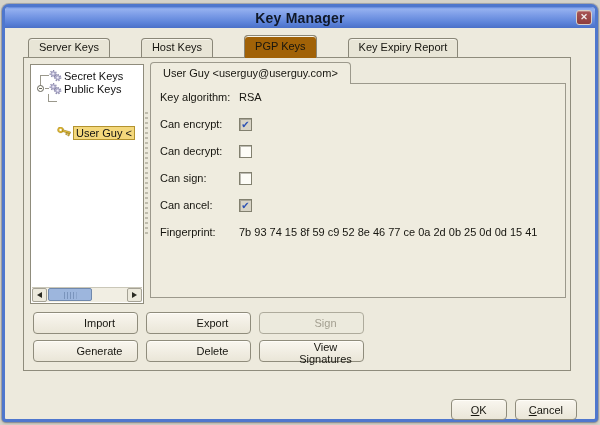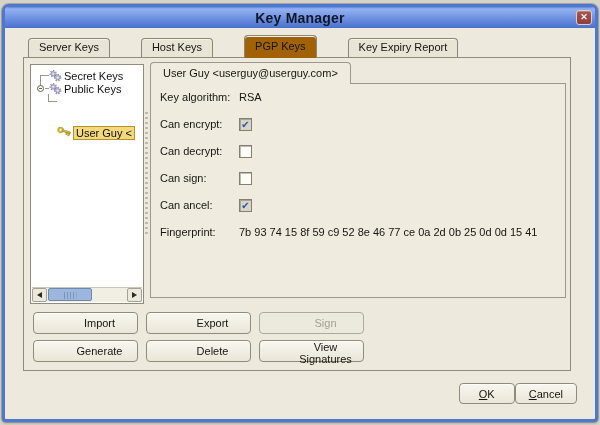--- a/index.html
+++ b/index.html
@@ -87,21 +87,21 @@
   .cb.checked { background:#d8d4c6; }
 
   #agrid { position:absolute; left:28px; top:305px; display:grid; grid-template-columns:repeat(3,105px); grid-auto-rows:22px; column-gap:8px; row-gap:6px; z-index:2; }
   .abtn, .dbtn {
     font-family:"Liberation Sans",sans-serif; font-size:11px; color:#16150f;
     border:1px solid #8f8c7c; border-radius:4px;
     background:linear-gradient(#f9f6ef,#eae6d8); box-shadow:inset 0 1px 0 #fffdf8; cursor:pointer;padding-left:28px;
   }
   .abtn:disabled { color:#a39f90; border-color:#aeab9c; background:#eceadd; box-shadow:none; cursor:default; }
 
-  #dlgbtns { position:absolute; right:18px; top:376px; display:flex; gap:0; }
+  #dlgbtns { position:absolute; right:18px; top:392px; display:flex; gap:8px; }
   .dbtn { height:21px; min-width:56px; padding:0 13px; white-space:nowrap; }
 </style>
 </head>
 <body>
 
 <div id="window">
   <div id="titlebar">
     <span id="title">Key Manager</span>
     <span id="closebtn"><span>✕</span></span>
   </div>

